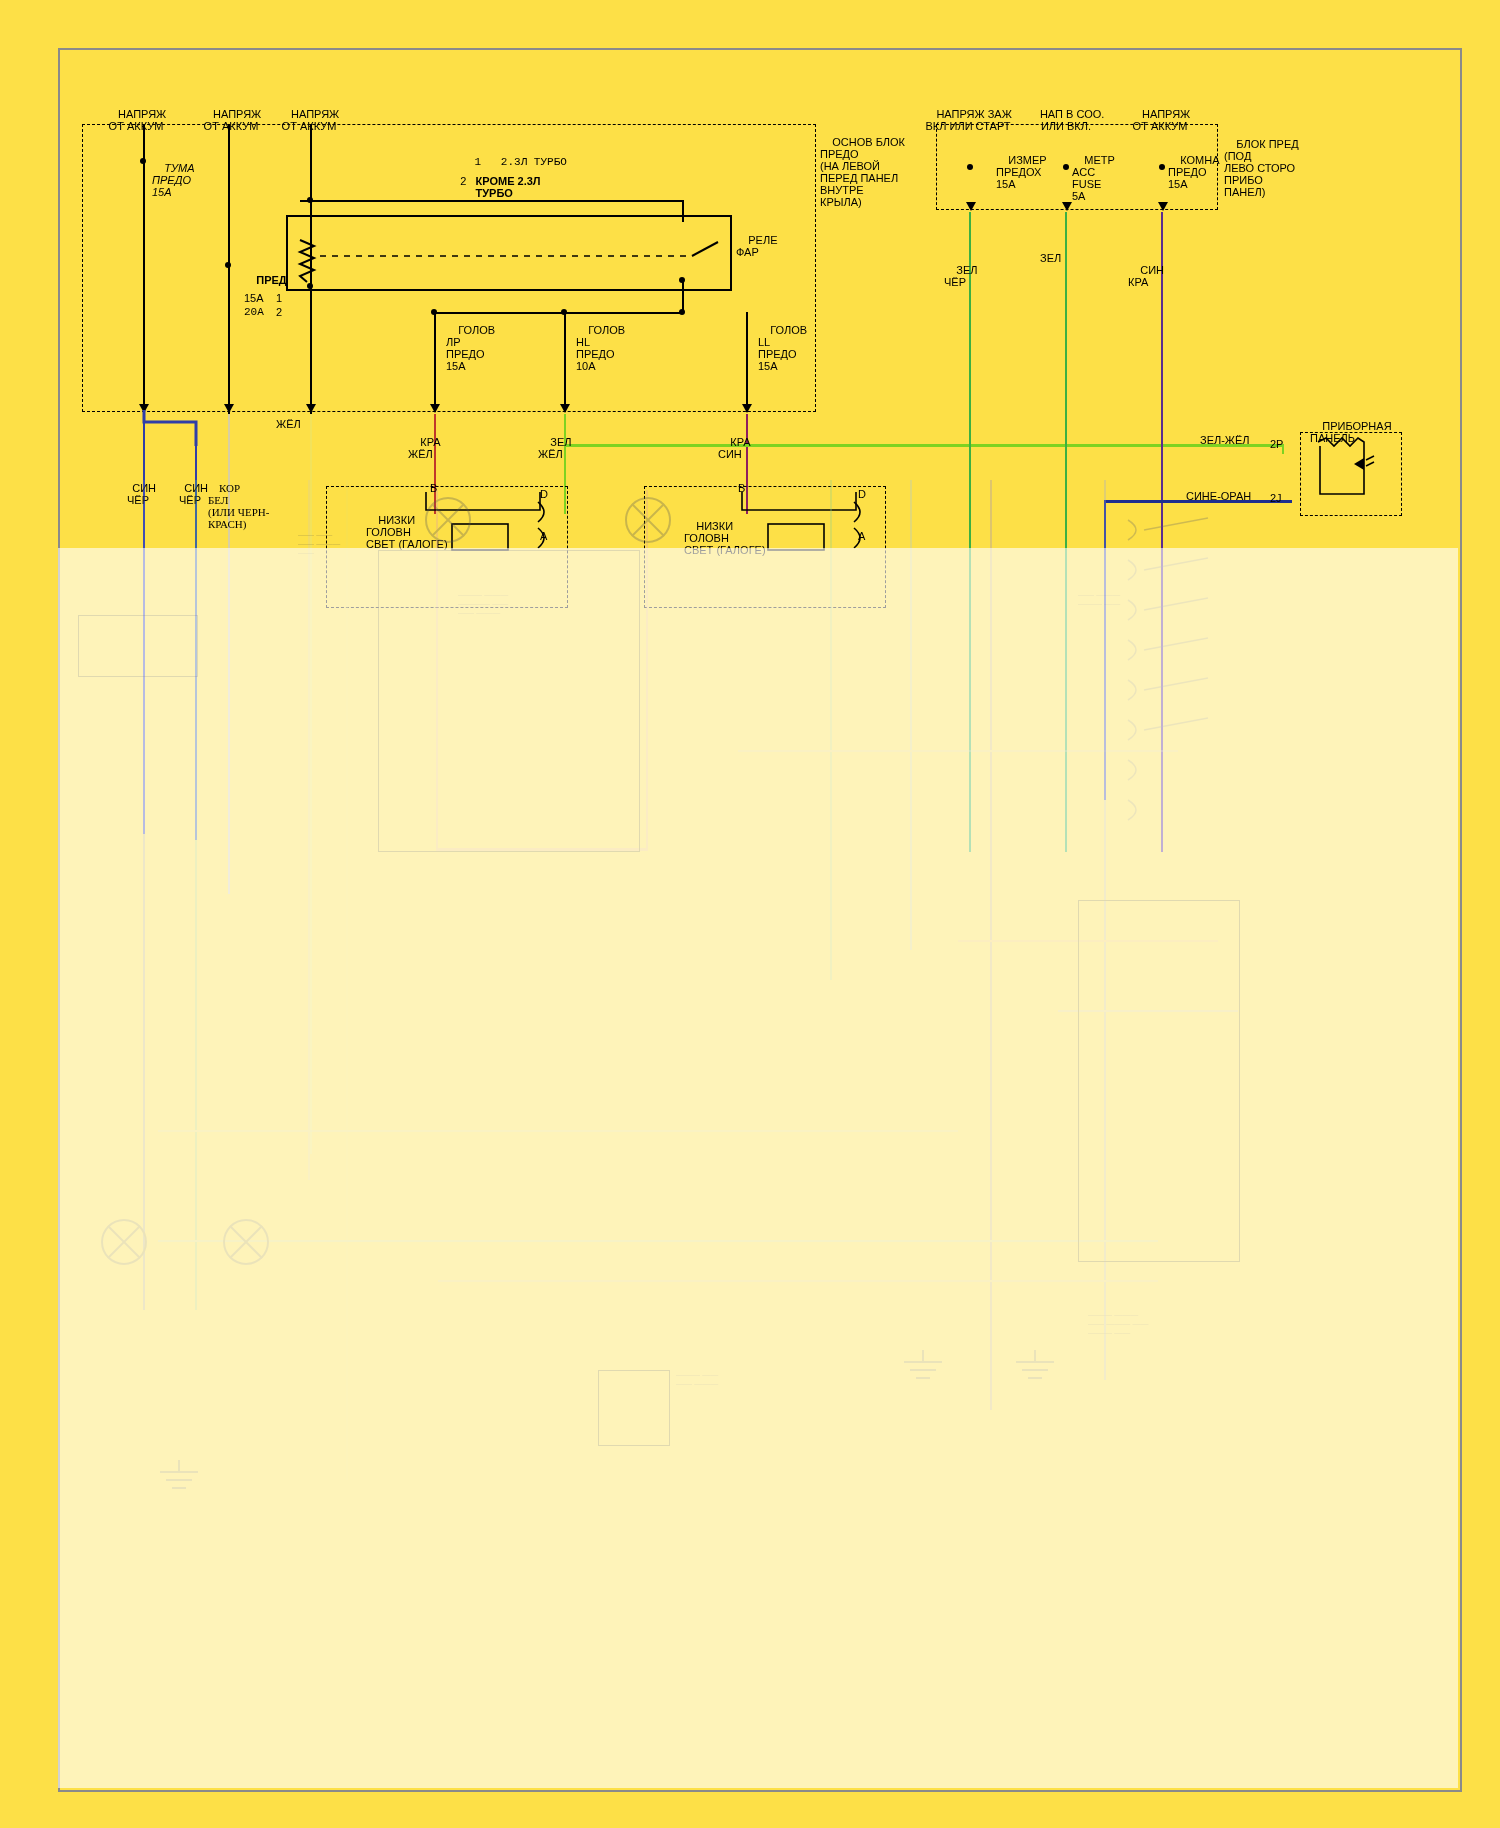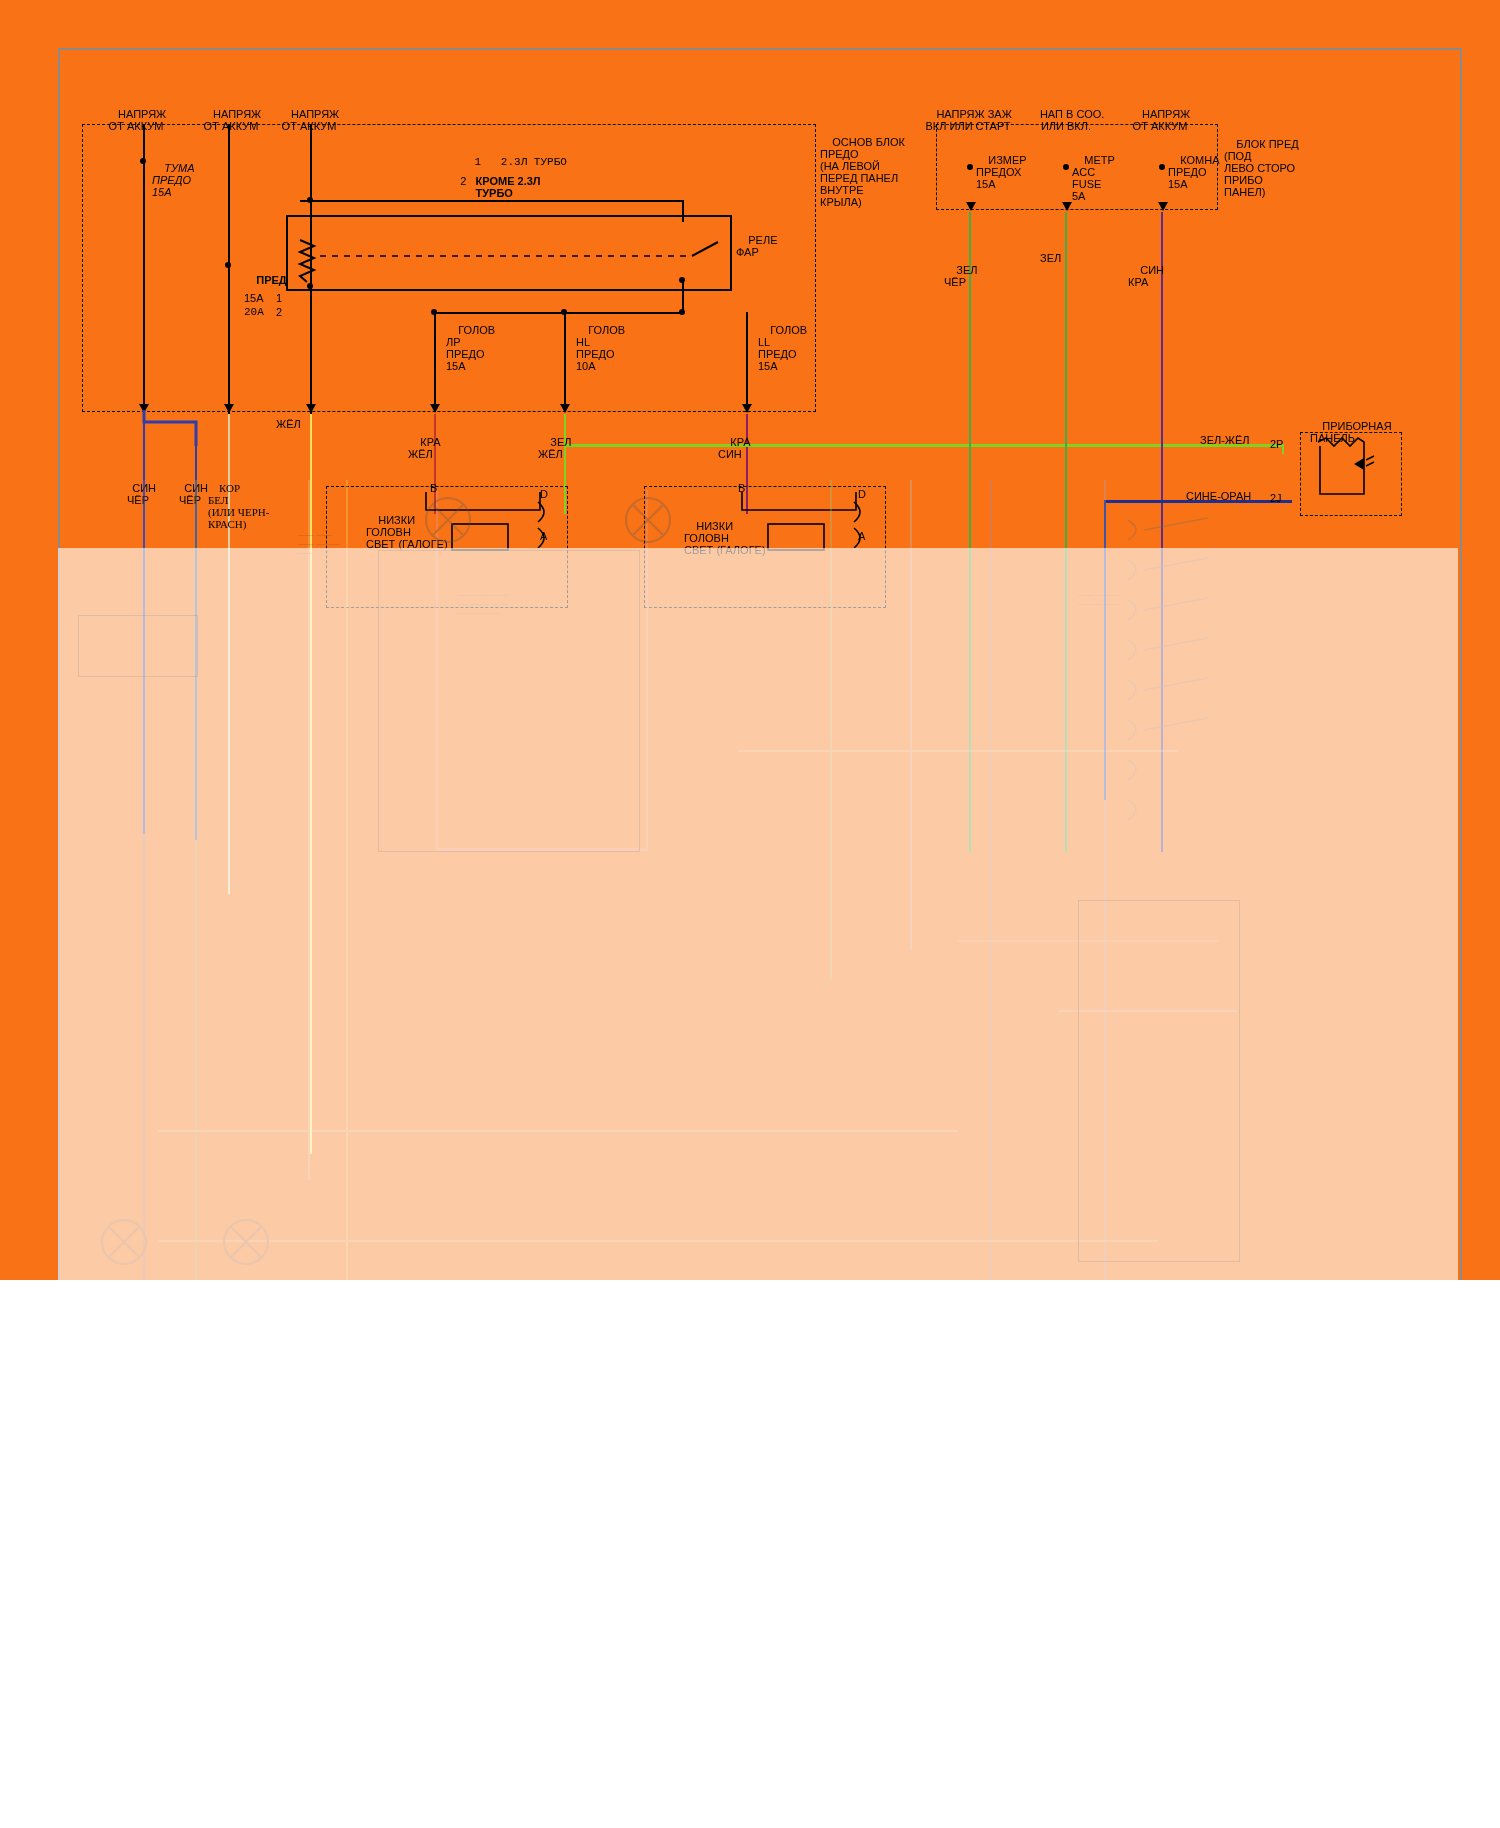--- a/index.html
+++ b/index.html
@@ -1,17 +1,17 @@
 <!DOCTYPE html>
 <html><head>
 <meta charset="utf-8">
 <style>
   html,body{margin:0;padding:0;background:#ffffff;}
   body{font-family:"Liberation Sans",sans-serif;}
-  #root{position:relative;width:1500px;height:1280px;background:#f97316;overflow:hidden;}
+  #root{position:relative;width:1500px;height:1828px;background:#fde047;overflow:hidden;}
   .frame{position:absolute;border:2px solid #8a8a8a;}
   .dash{position:absolute;border:1px dashed #000;}
   .lbl{position:absolute;font-size:11px;line-height:12px;color:#000;white-space:pre;letter-spacing:0px;}
   .lbl.c{text-align:center;}
   .vline{position:absolute;width:2px;}
   .hline{position:absolute;height:2px;}
   .blk{background:#000;}
   .boxthin{position:absolute;border:1px solid #000;background:transparent;}
   .dot{position:absolute;width:6px;height:6px;border-radius:50%;background:#000;}
   .fade{opacity:.30;}
@@ -82,21 +82,21 @@
 
   <div class="lbl" style="left:446px;top:312px;">
     <span>ГОЛОВ</span><br><span>ЛР</span><br><span>ПРЕДО</span><br><span>15А</span>
   </div>
   <div class="lbl" style="left:576px;top:312px;">
     <span>ГОЛОВ</span><br><span>HL</span><br><span>ПРЕДО</span><br><span>10А</span>
   </div>
   <div class="lbl" style="left:758px;top:312px;">
     <span>ГОЛОВ</span><br><span>LL</span><br><span>ПРЕДО</span><br><span>15А</span>
   </div>
-  <div class="lbl" style="left:976px;top:142px;">
+  <div class="lbl" style="left:996px;top:142px;">
     <span>ИЗМЕР</span><br><span>ПРЕДОХ</span><br><span>15А</span>
   </div>
   <div class="lbl" style="left:1072px;top:142px;">
     <span>МЕТР</span><br><span>ACC</span><br><span>FUSE</span><br><span>5А</span>
   </div>
   <div class="lbl" style="left:1168px;top:142px;">
     <span>КОМНА</span><br><span>ПРЕДО</span><br><span>15А</span>
   </div>
 
   <div class="relaybox" style="left:286px;top:215px;width:442px;height:72px;"></div>

